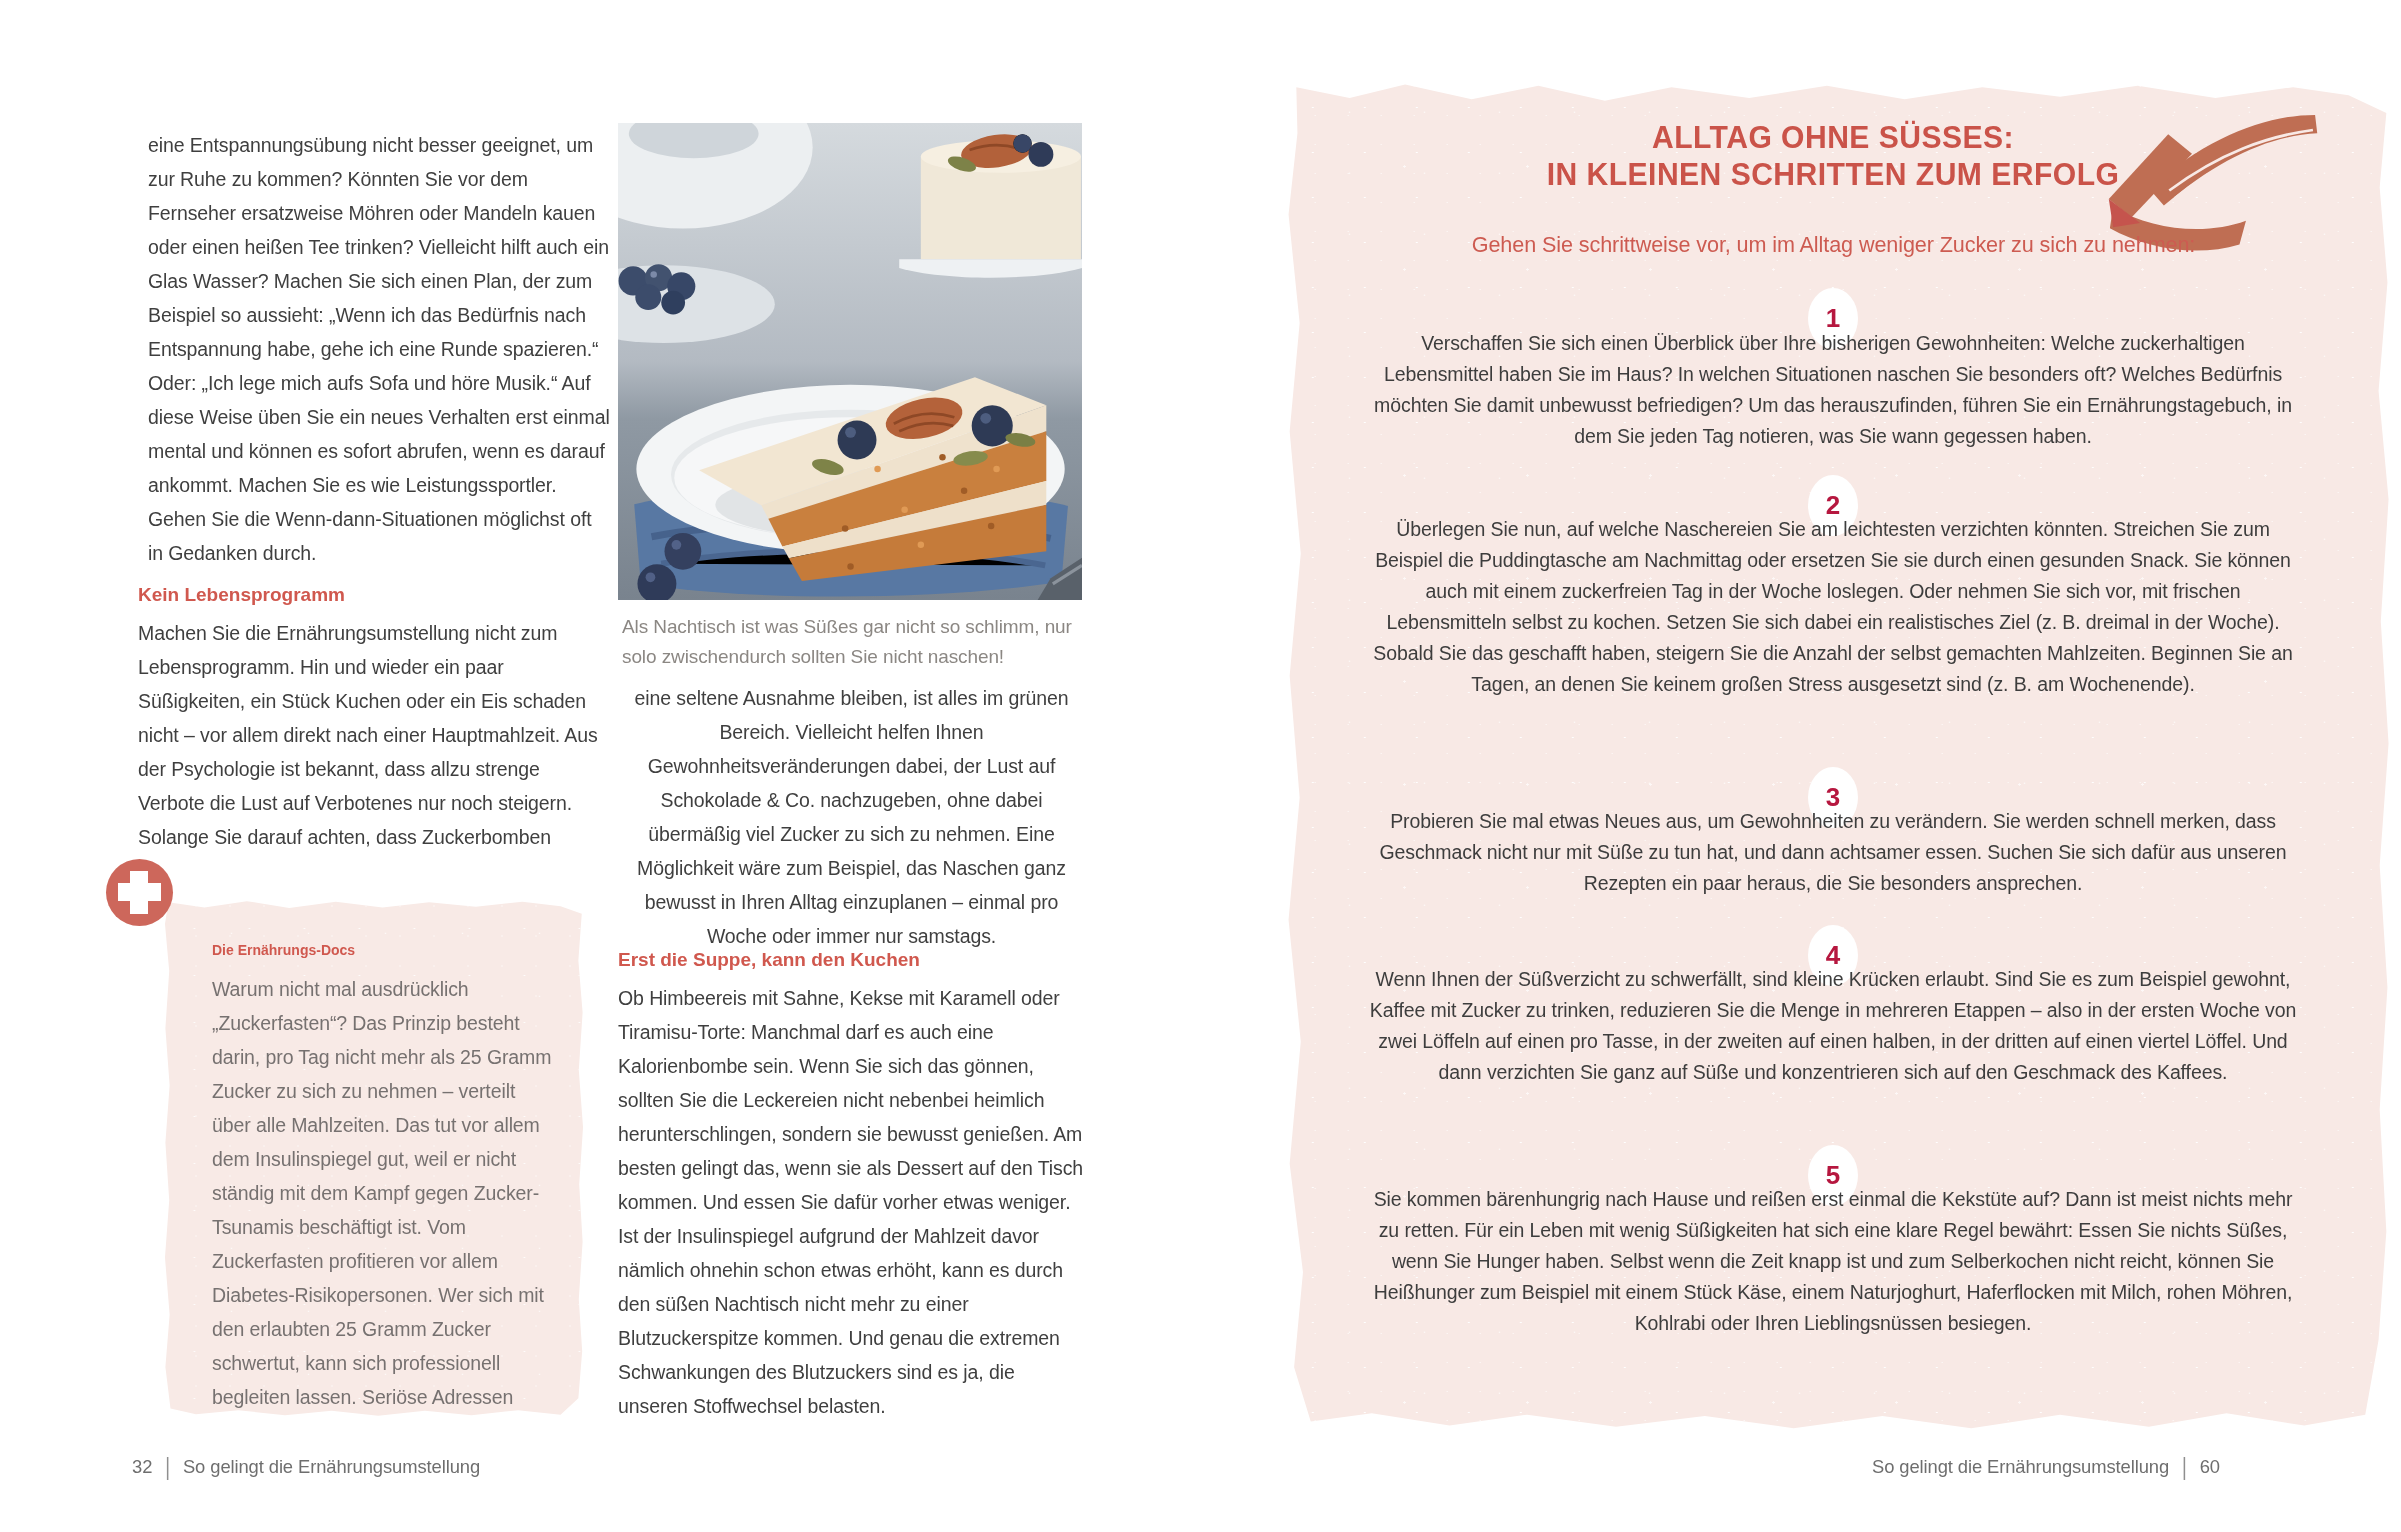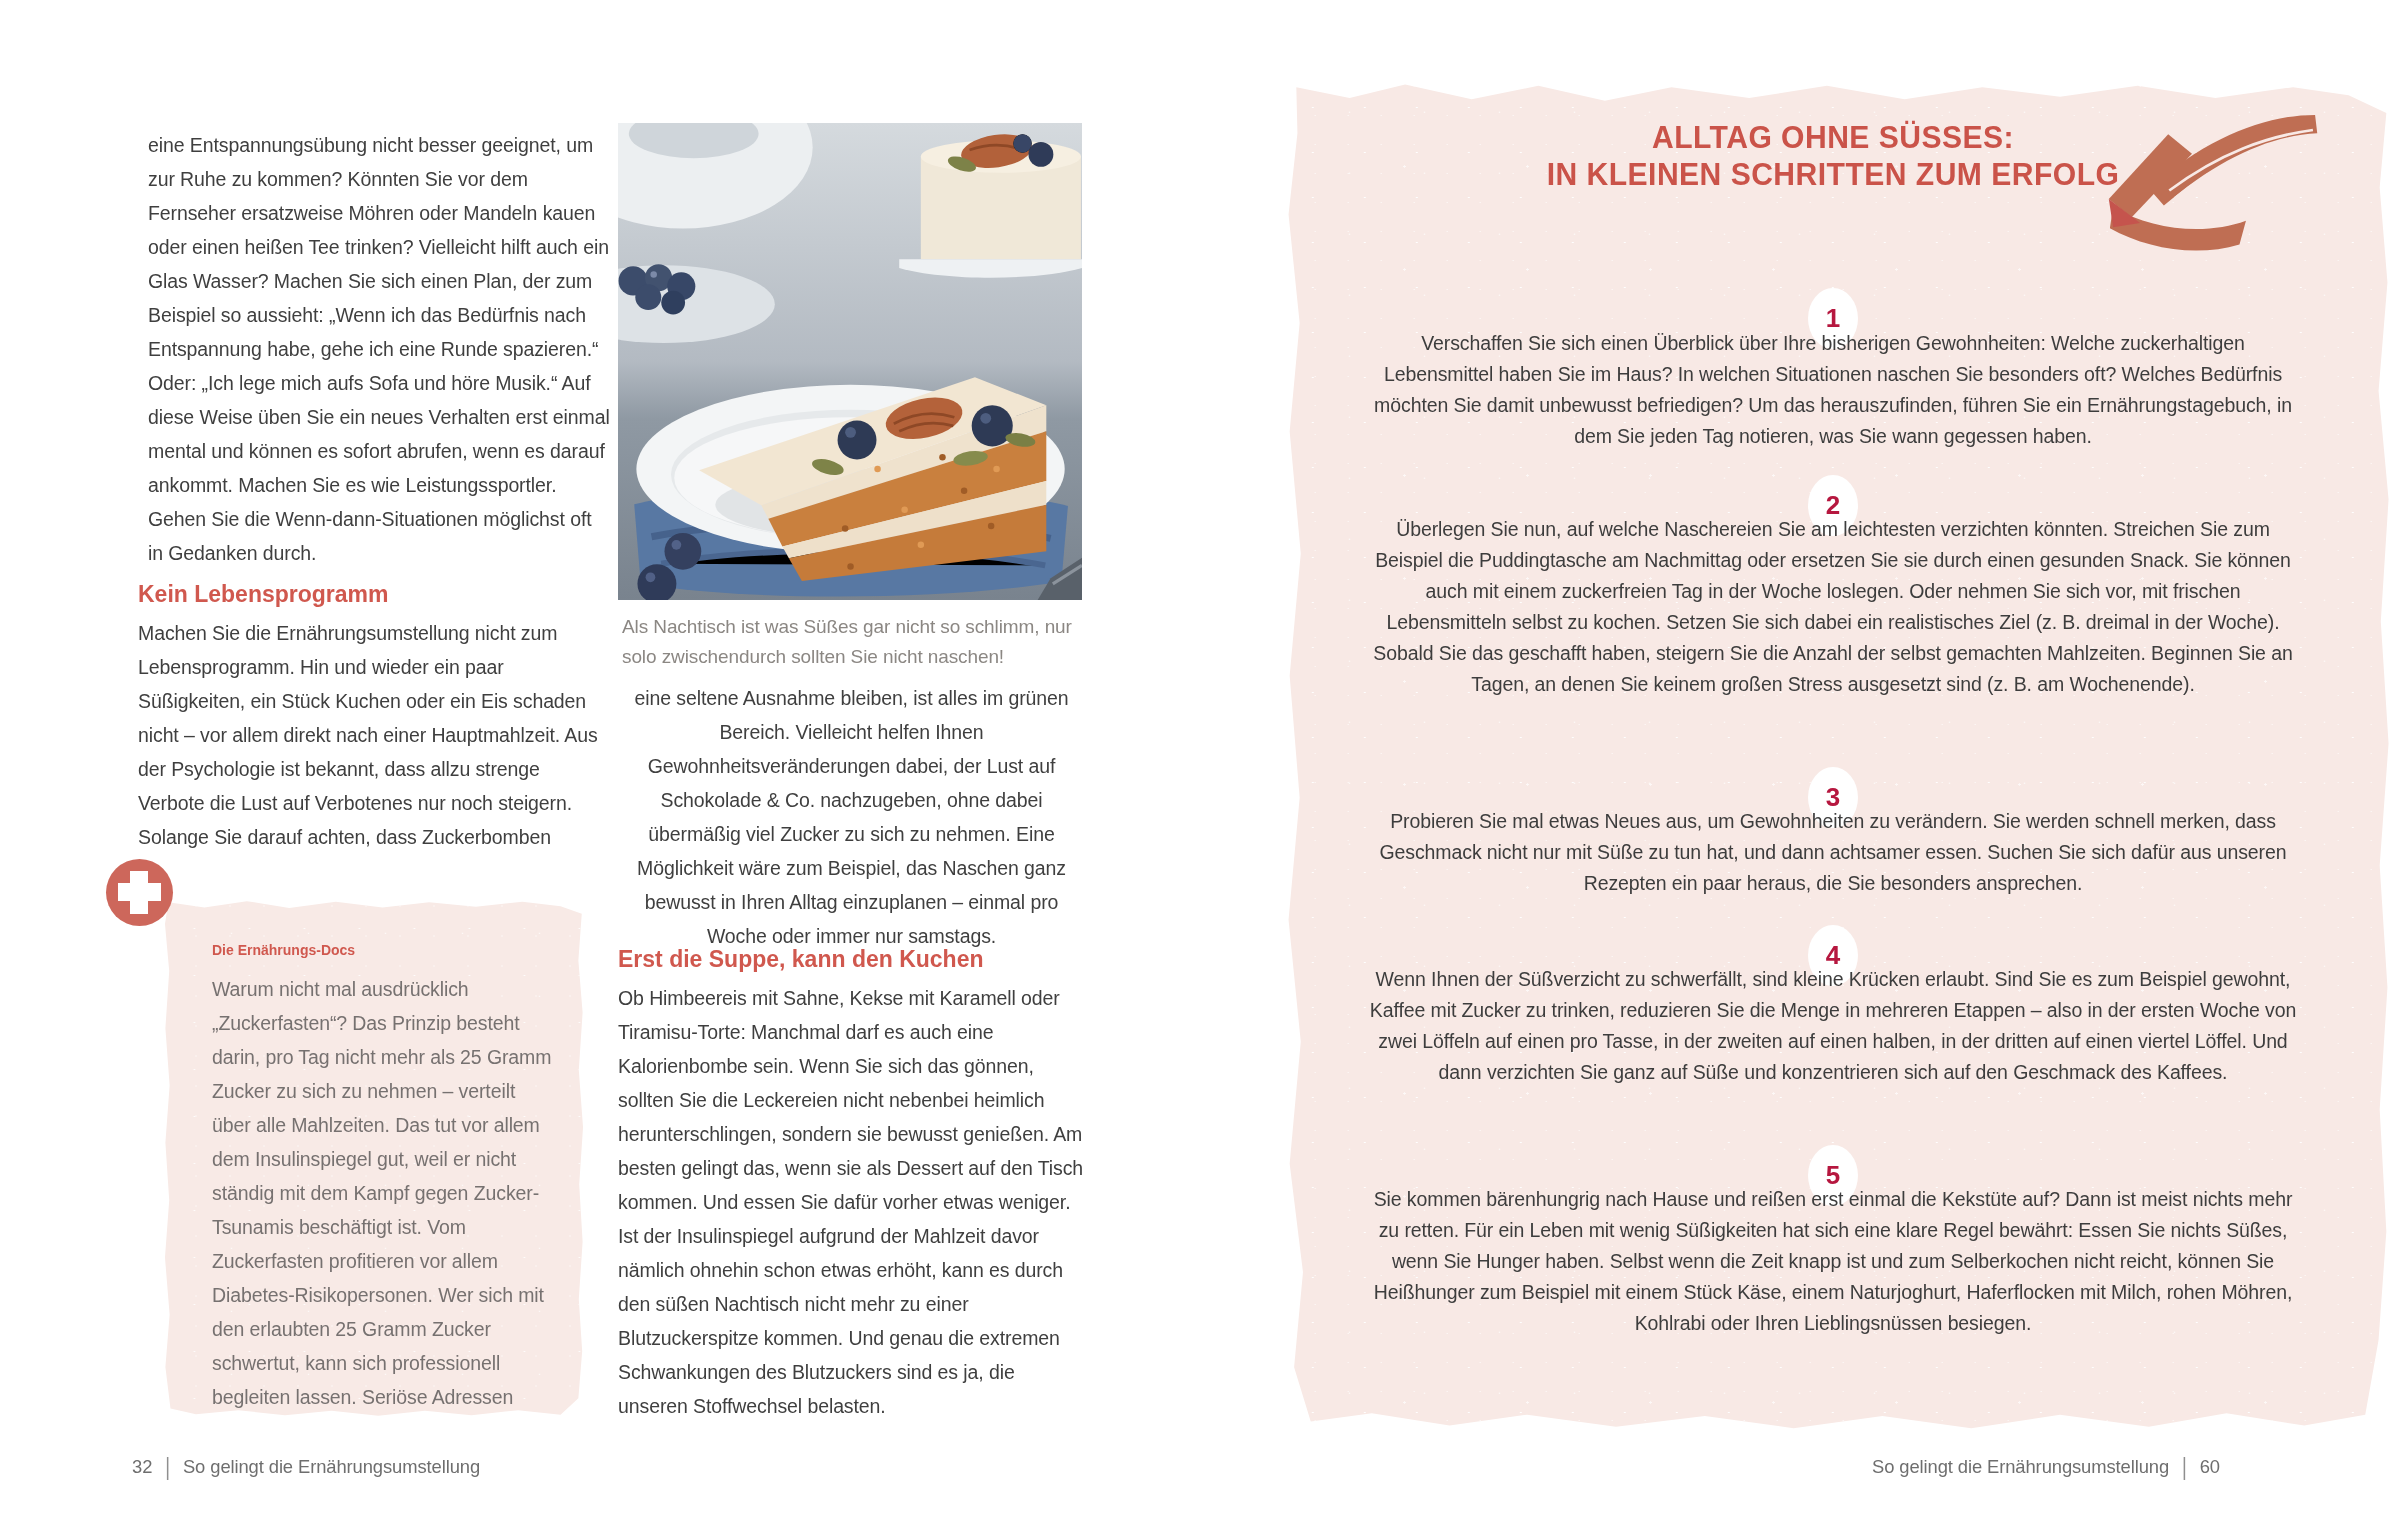--- a/index.html
+++ b/index.html
@@ -6,21 +6,21 @@
   .spread{
     position:relative;width:2401px;height:1533px;overflow:hidden;
     font-family:"Liberation Sans",sans-serif;background:#ffffff;
   }
   
   .body-text{
     position:absolute;margin:0;font-size:19.5px;line-height:34px;color:#3f3f3f;
     letter-spacing:-0.1px;text-align:left;
   }
   .h-coral{
-    position:absolute;margin:0;font-size:23px;line-height:25px;color:#d0584e;font-weight:700;
+    position:absolute;margin:0;font-size:19px;line-height:25px;color:#d0584e;font-weight:700;
   }
   
   .col1-p1{left:138px;top:128px;width:463px;margin-left:10px;}
   .col1-h{left:138px;top:582px;}
   .col1-p2{left:138px;top:616px;width:463px;}
   .plus-badge{
     position:absolute;left:106px;top:859px;width:67px;height:67px;border-radius:50%;
     background:#cd675b;z-index:3;
   }
   .plus-badge .pv,.plus-badge .ph{position:absolute;background:#ffffff;}
@@ -203,20 +203,21 @@
       <path d="M150,162 C245,92 330,62 416,50" stroke="#f8e9e5" stroke-width="5" fill="none"></path>
       <path d="M160,176 C250,104 334,72 418,62" stroke="#f8e9e5" stroke-width="4" fill="none"></path>
       <path d="M38,178 L148,58 L192,94 L80,212 Z" fill="#bf6e53"></path>
       <path d="M46,192 C120,238 222,244 292,218 L280,262 C200,286 108,270 40,232 Z" fill="#bf6e53"></path>
       <path d="M38,178 L96,222 L46,230 Z" fill="#c5544d"></path>
     </svg>
   </div>
 
   <h1 class="panel-title"><span>ALLTAG OHNE SÜSSES:</span><br><span>IN KLEINEN SCHRITTEN ZUM ERFOLG</span></h1>
 
+  <p class="panel-sub">Gehen Sie schrittweise vor, um im Alltag weniger Zucker zu sich zu nehmen:</p>
 
   <div class="step-num num1">
       <span>1</span>
     </div>
   <p class="step-text sp1">Verschaffen Sie sich einen Überblick über Ihre bisherigen Gewohnheiten: Welche zuckerhaltigen Lebensmittel haben Sie im Haus? In welchen Situationen naschen Sie besonders oft? Welches Bedürfnis möchten Sie damit unbewusst befriedigen? Um das herauszufinden, führen Sie ein Ernährungstagebuch, in dem Sie jeden Tag notieren, was Sie wann gegessen haben.</p>
 
   <div class="step-num num2">
       <span>2</span>
     </div>
   <p class="step-text sp2">Überlegen Sie nun, auf welche Naschereien Sie am leichtesten verzichten könnten. Streichen Sie zum Beispiel die Puddingtasche am Nachmittag oder ersetzen Sie sie durch einen gesunden Snack. Sie können auch mit einem zuckerfreien Tag in der Woche loslegen. Oder nehmen Sie sich vor, mit frischen Lebensmitteln selbst zu kochen. Setzen Sie sich dabei ein realistisches Ziel (z. B. dreimal in der Woche). Sobald Sie das geschafft haben, steigern Sie die Anzahl der selbst gemachten Mahlzeiten. Beginnen Sie an Tagen, an denen Sie keinem großen Stress ausgesetzt sind (z. B. am Wochenende).</p>

